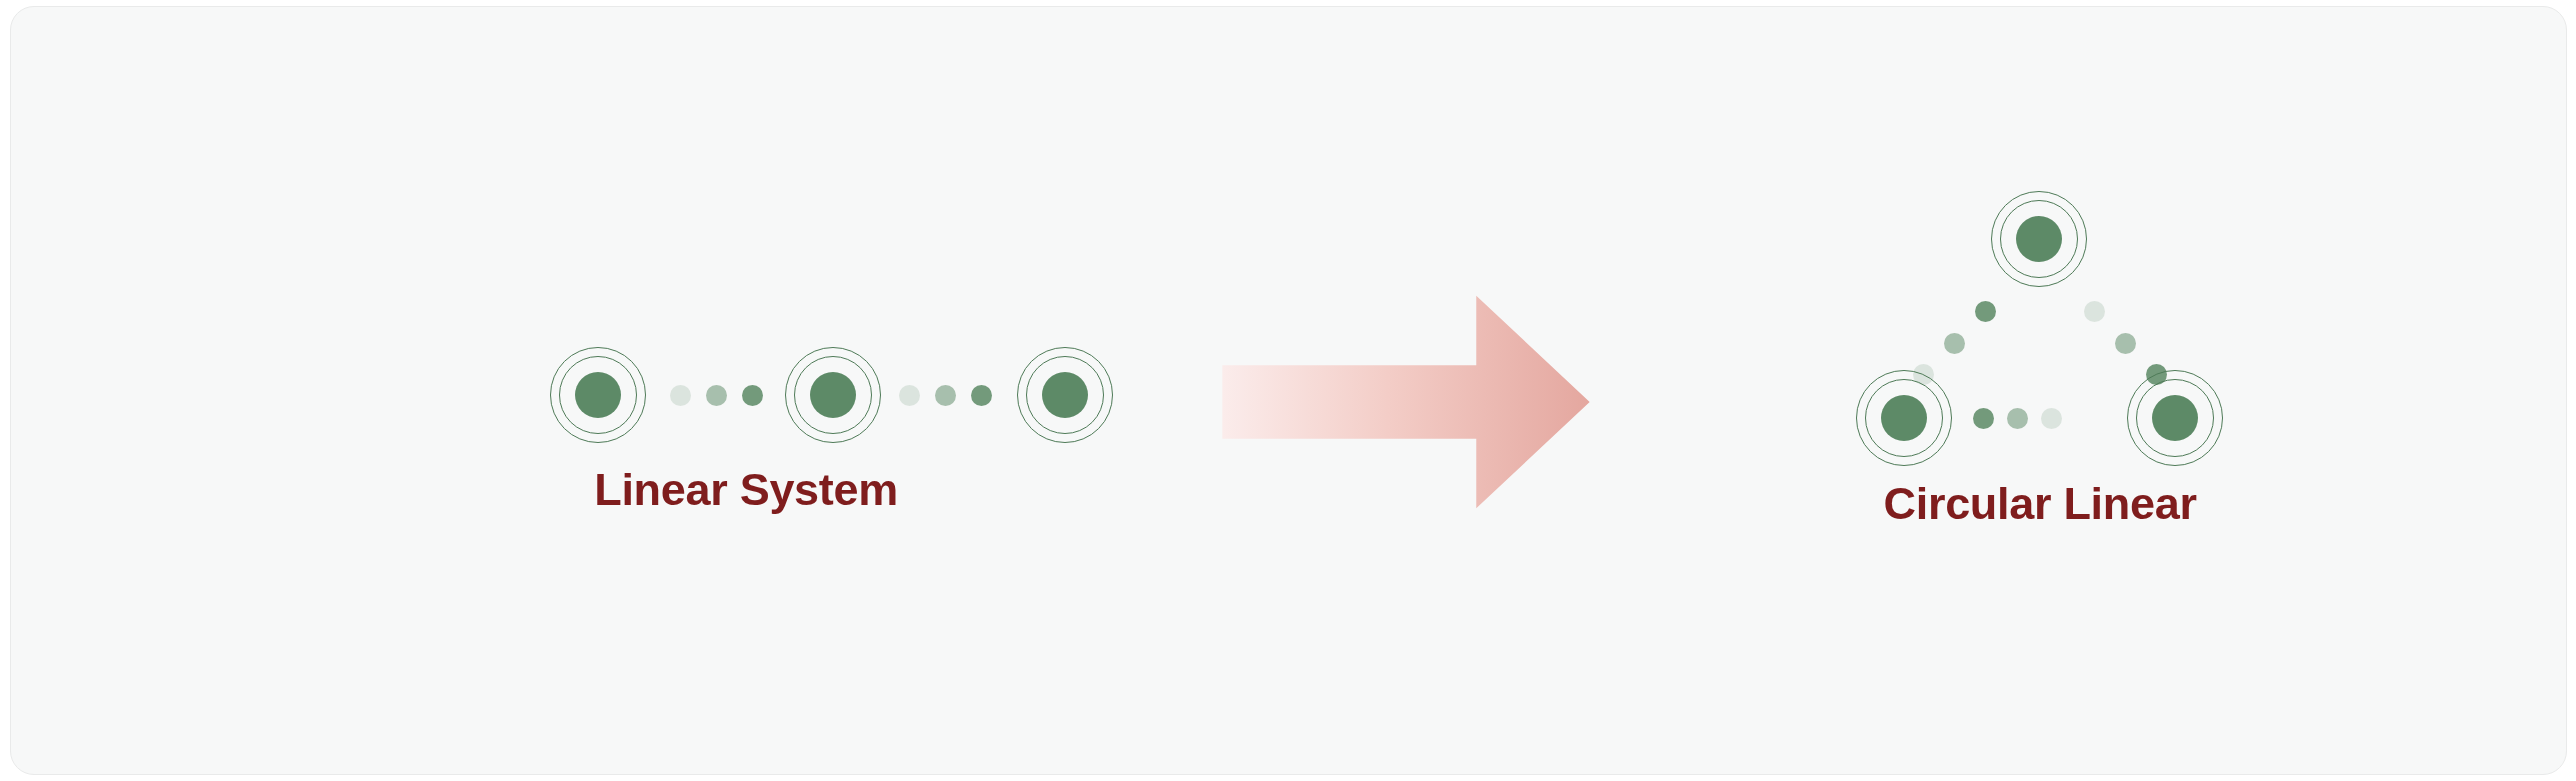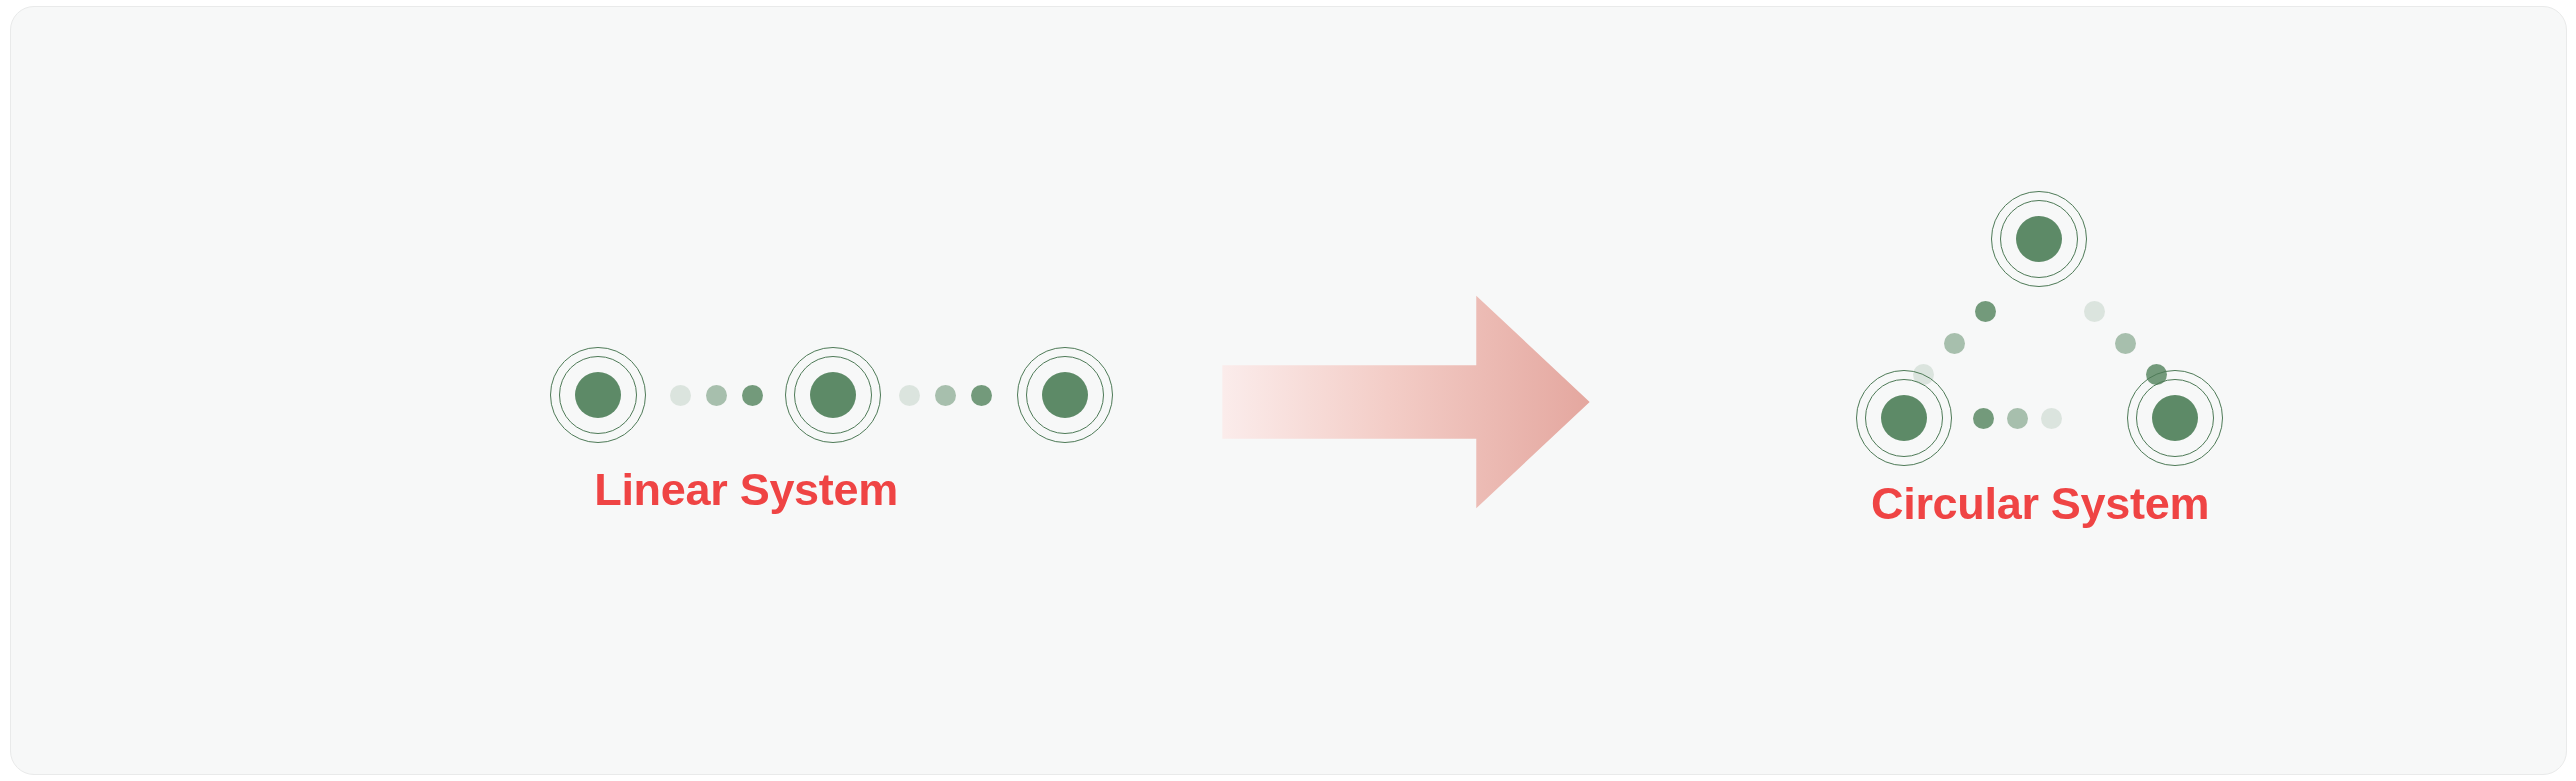--- a/index.html
+++ b/index.html
@@ -90,21 +90,21 @@
     height: 222px;
   }
 
   
   .system-label {
     position: absolute;
     width: 100%;
     text-align: center;
     font-size: 45px;
     font-weight: bold;
-    color: #ef4444;
+    color: #7f1d1d;
     letter-spacing: -0.3px;
     white-space: nowrap;
   }
   #linear-label   { top: 457px; }
   #circular-label { top: 471px; }
 </style>
 </head>
 <body>
 
 <div id="diagram-card">
@@ -169,17 +169,17 @@
           <div class="ring-outer"></div>
           <div class="ring-inner"></div>
           <div class="node-core"></div>
         </div>
         <div class="node" style="left: 607px; top: 411px;">
           <div class="ring-outer"></div>
           <div class="ring-inner"></div>
           <div class="node-core"></div>
         </div>
       </div>
-    <div class="system-label" id="circular-label">Circular System</div>
+    <div class="system-label" id="circular-label">Circular Linear</div>
   </div>
 
 </div>
 
 
 </body></html>

